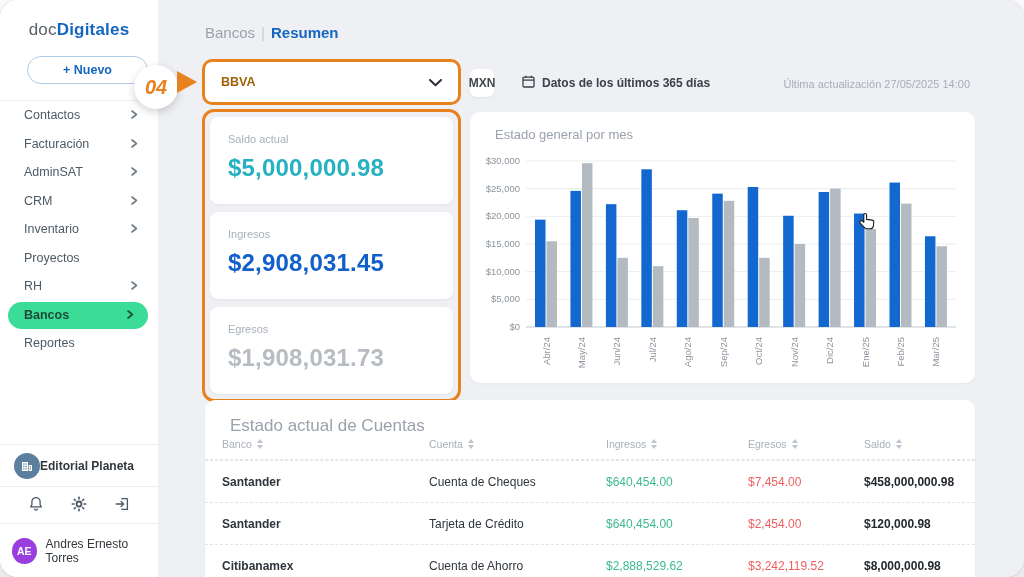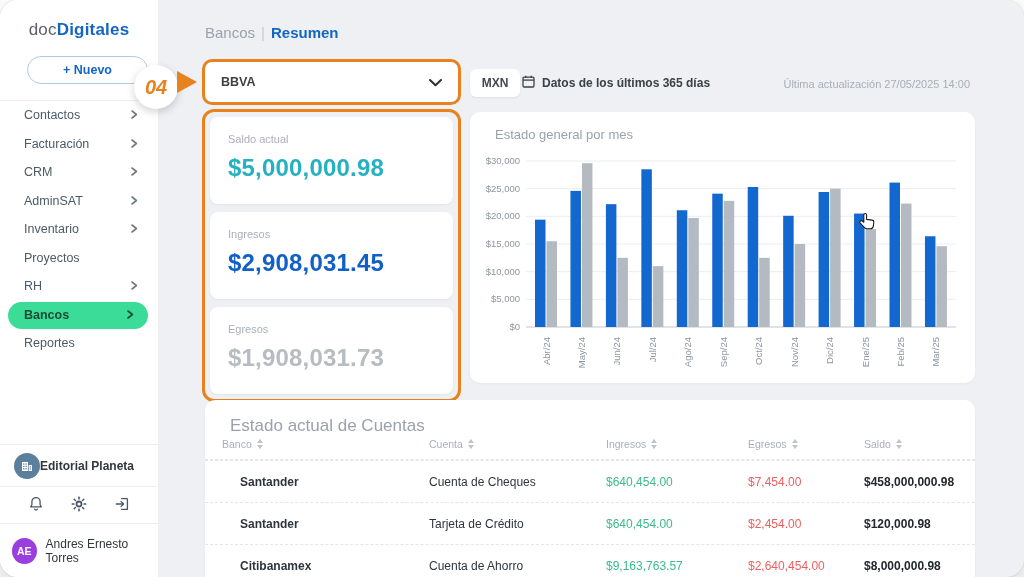--- a/index.html
+++ b/index.html
@@ -39,23 +39,23 @@
   .main { position:absolute; left:158px; top:0; right:0; bottom:0; }
   .breadcrumb { position:absolute; left:47px; top:24px; font-size:15px; }
   .bc-section { color:#9aa3ad; font-weight:500; }
   .bc-sep { color:#c6ccd2; padding:0 6px; }
   .bc-current { color:#1566c0; font-weight:700; }
 
   .bank-select { position:absolute; left:44px; top:59px; width:259px; height:46px;
                  border:3px solid #e8821f; border-radius:10px; background:#fff;
                  display:flex; align-items:center; justify-content:space-between;
                  padding:0 16px; cursor:pointer; }
-  .bank-select .bs-value { font-size:12.5px; font-weight:600; color:#404040; }
-
-  .mxn-badge { position:absolute; left:312px; top:69px; width:50px; height:28px; background:#fff;
+  .bank-select .bs-value { font-size:12.5px; font-weight:600; color:#a16207; }
+
+  .mxn-badge { position:absolute; left:312px; top:69px; width:24px; height:28px; background:#fff;
                border-radius:6px; box-shadow:0 1px 2px rgba(0,0,0,.07); display:flex; align-items:center;
                justify-content:center; font-size:12px; font-weight:700; color:#42484e; cursor:pointer; }
   .daterange { position:absolute; left:364px; top:69px; height:28px; display:flex; align-items:center;
                gap:7px; font-size:12px; font-weight:600; color:#3a4148; }
   .lastupdate { position:absolute; right:54px; top:78px; font-size:11px; color:#a7aeb8; }
 
   .cards-ring { position:absolute; left:44px; top:109px; width:259px; height:293px;
                 border:3px solid #e8821f; border-radius:12px; padding:5px; }
   .sum-card { height:87px; background:#fff; border-radius:8px; box-shadow:0 1px 3px rgba(16,24,40,.05);
               padding:16px 18px; margin-bottom:8px; }
@@ -73,21 +73,21 @@
   .t-grid { position:absolute; left:0; right:0; top:38px; }
   .t-head, .t-row { display:grid; grid-template-columns:207px 177px 142px 116px 1fr; padding:0 17px; align-items:center; }
   .t-head { height:22px; font-size:10.5px; color:#a9b0ba; }
   .t-head .th { display:flex; align-items:center; cursor:pointer; }
   .sort { display:inline-flex; flex-direction:column; gap:2px; margin-left:5px; }
   .sort i { display:block; width:0; height:0; border-left:3px solid transparent; border-right:3px solid transparent; }
   .sort .up { border-bottom:4px solid #bdc4cc; }
   .sort .dn { border-top:4px solid #bdc4cc; }
   .t-row { height:42px; border-top:1px dashed #e3e6e9; font-size:12px; }
   .t-head { border-bottom:1px dashed #e3e6e9; padding-bottom:12px; }
-  .c-banco { font-weight:700; color:#2f353c;margin-left:18px; }
+  .c-banco { font-weight:700; color:#2f353c; }
   .c-cuenta { color:#2f353c; }
   .c-ing { color:#3cba8c; }
   .c-egr { color:#ec5f5f; }
   .c-saldo { font-weight:700; color:#23282e; }
 
   
   .anno-badge { position:absolute; left:134px; top:65px; width:44px; height:44px; border-radius:50%;
                 background:#fff; box-shadow:0 3px 8px rgba(0,0,0,.18); display:flex; align-items:center;
                 justify-content:center; font-size:20px; font-weight:700; color:#e8821f; z-index:5;font-style:italic; }
   .anno-arrow { position:absolute; left:177px; top:71px; width:0; height:0; z-index:5;
@@ -114,27 +114,27 @@
                 <polyline points="1,1 5.4,4.5 1,8" fill="none" stroke="#707b85" stroke-width="1.6" stroke-linecap="round" stroke-linejoin="round"></polyline>
               </svg></span>
           </div>
           <div class="menu-item">
             <span>Facturación</span>
             <span><svg width="7" height="9" viewBox="0 0 7 9">
                 <polyline points="1,1 5.4,4.5 1,8" fill="none" stroke="#707b85" stroke-width="1.6" stroke-linecap="round" stroke-linejoin="round"></polyline>
               </svg></span>
           </div>
           <div class="menu-item">
+            <span>AdminSAT</span>
+            <span><svg width="7" height="9" viewBox="0 0 7 9">
+                <polyline points="1,1 5.4,4.5 1,8" fill="none" stroke="#707b85" stroke-width="1.6" stroke-linecap="round" stroke-linejoin="round"></polyline>
+              </svg></span>
+          </div>
+          <div class="menu-item">
             <span>CRM</span>
-            <span><svg width="7" height="9" viewBox="0 0 7 9">
-                <polyline points="1,1 5.4,4.5 1,8" fill="none" stroke="#707b85" stroke-width="1.6" stroke-linecap="round" stroke-linejoin="round"></polyline>
-              </svg></span>
-          </div>
-          <div class="menu-item">
-            <span>AdminSAT</span>
             <span><svg width="7" height="9" viewBox="0 0 7 9">
                 <polyline points="1,1 5.4,4.5 1,8" fill="none" stroke="#707b85" stroke-width="1.6" stroke-linecap="round" stroke-linejoin="round"></polyline>
               </svg></span>
           </div>
           <div class="menu-item">
             <span>Inventario</span>
             <span><svg width="7" height="9" viewBox="0 0 7 9">
                 <polyline points="1,1 5.4,4.5 1,8" fill="none" stroke="#707b85" stroke-width="1.6" stroke-linecap="round" stroke-linejoin="round"></polyline>
               </svg></span>
           </div>
@@ -366,22 +366,22 @@
               <div class="t-row">
                 <div class="c-banco">Santander</div>
                 <div class="c-cuenta">Tarjeta de Crédito</div>
                 <div class="c-ing">$640,454.00</div>
                 <div class="c-egr">$2,454.00</div>
                 <div class="c-saldo">$120,000.98</div>
               </div>
               <div class="t-row">
                 <div class="c-banco">Citibanamex</div>
                 <div class="c-cuenta">Cuenta de Ahorro</div>
-                <div class="c-ing">$9,163,763.57</div>
-                <div class="c-egr">$2,640,454.00</div>
+                <div class="c-ing">$2,888,529.62</div>
+                <div class="c-egr">$3,242,119.52</div>
                 <div class="c-saldo">$8,000,000.98</div>
               </div>
             </div>
         </div>
       </section>
     </main>
 
     <div class="anno-badge">04</div>
     <div class="anno-arrow"></div>
 

